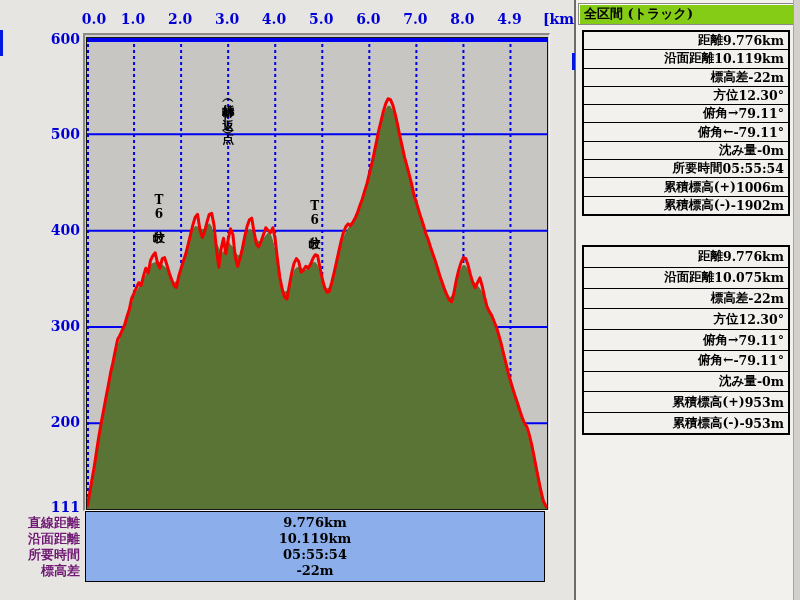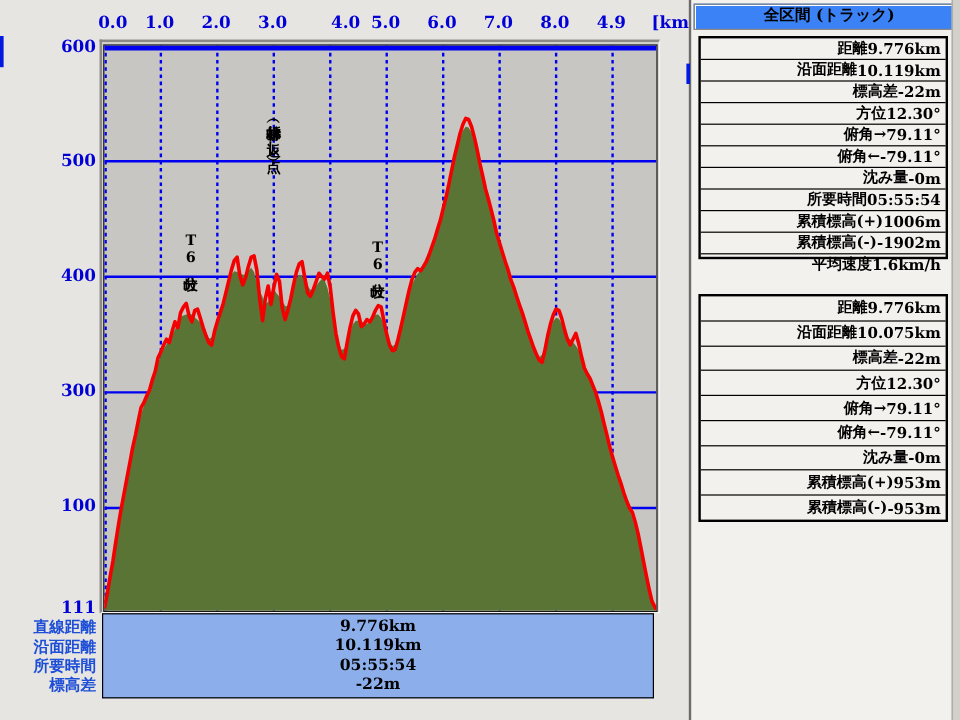--- a/index.html
+++ b/index.html
@@ -11,35 +11,35 @@
   .left-region{position:absolute;left:0;top:0;width:574px;height:600px;background:#e7e5e1;}
   .plot-frame{position:absolute;left:83px;top:33px;width:467px;height:478px;
               background:#d2d0cc;border-top:2px solid #8c8a86;border-left:2px solid #8c8a86;
               border-right:1px solid #f6f5f3;border-bottom:1px solid #f6f5f3;box-sizing:border-box;}
   .plot{position:absolute;left:86px;top:37px;width:460px;height:471px;
         background:#c7c6c2;border:1px solid #161616;}
   .plot svg{position:absolute;left:0;top:0;}
   .xl{position:absolute;top:11px;width:36px;text-align:center;color:#0000d6;font-size:14px;white-space:nowrap;}
   .xunit{position:absolute;left:543px;top:11px;width:44px;color:#0000d6;font-size:14px;}
   .yl{position:absolute;left:0;width:80px;text-align:right;color:#0000d6;font-size:14px;}
-  .bl{position:absolute;left:0;width:80px;text-align:right;color:#1d4ed8;font-size:13px;height:16px;white-space:nowrap;}
+  .bl{position:absolute;left:0;width:80px;text-align:right;color:#701a75;font-size:13px;height:16px;white-space:nowrap;}
   .ann{position:absolute;writing-mode:vertical-rl;color:#000;font-size:12px;line-height:13px;white-space:nowrap;}
   .summary-box{position:absolute;left:85px;top:511px;width:460px;height:71px;box-sizing:border-box;
                background:#8cafec;border:1px solid #000;display:flex;flex-direction:column;
                justify-content:center;align-items:center;font-size:13px;line-height:16px;color:#000;}
   .frag-left{position:absolute;left:0;top:30px;width:3px;height:26px;background:#0018e0;}
   .frag-divider{position:absolute;left:572px;top:53px;width:3px;height:17px;background:#0018e0;z-index:5;}
 
   
   .right-panel{position:absolute;left:574px;top:0;width:226px;height:600px;box-sizing:border-box;
                background:#f2f1ee;border-left:2px solid #6e6c68;}
   .right-strip{position:absolute;right:0;top:0;width:6px;height:600px;background:#d3d0cb;border-left:1px solid #a8a5a0;}
   .panel-title{position:absolute;left:2px;width:214px;height:20px;line-height:20px;font-size:13px;
                padding-left:5px;color:#000;border:1px solid #8a8886;box-shadow:inset 1px 1px 0 #fff;
-               background:#3b82f6;white-space:nowrap;overflow:hidden;text-align:center;}
+               background:#84cc16;white-space:nowrap;overflow:hidden;}
   .ptable{position:absolute;left:6px;width:208px;border:2px solid #000;display:flex;
           flex-direction:column;background:#f2f1ee;box-sizing:border-box;}
   .prow{flex:1;display:flex;justify-content:flex-end;align-items:center;
         border-bottom:1px solid #000;padding:0 4px;font-size:12.5px;color:#000;white-space:nowrap;}
   .prow:last-child{border-bottom:none;}
 </style>
 </head>
 <body>
 
 <div class="screen">
@@ -68,34 +68,34 @@
         </svg>
     <div class="ann" style="left: 64.9926px; top: 155px; text-orientation: upright;">T6分岐</div>
         <div class="ann" style="left: 134.162px; top: 57px; text-orientation: mixed;">小林峠（折り返し点）</div>
         <div class="ann" style="left: 220.741px; top: 161px; text-orientation: upright;">T6分岐</div>
       </div>
     <div id="xlabels">
         <div class="xl" style="left: 76px;">0.0</div>
         <div class="xl" style="left: 115.054px;">1.0</div>
         <div class="xl" style="left: 162.108px;">2.0</div>
         <div class="xl" style="left: 209.162px;">3.0</div>
-        <div class="xl" style="left: 270px;">4.0</div>
+        <div class="xl" style="left: 256px;">4.0</div>
         <div class="xl" style="left: 303.27px; text-align: center;">5.0</div>
         <div class="xl" style="left: 350.324px;">6.0</div>
         <div class="xl" style="left: 397.378px;">7.0</div>
         <div class="xl" style="left: 444.432px;">8.0</div>
         <div class="xl" style="left: 491.486px;">4.9</div>
       </div>
     <div class="xunit">[km]</div>
     <div id="ylabels">
         <div class="yl" style="top: 31px;">600</div>
         <div class="yl" style="top: 126px;">500</div>
         <div class="yl" style="top: 222px;">400</div>
         <div class="yl" style="top: 318px;">300</div>
-        <div class="yl" style="top: 414px;">100</div>
+        <div class="yl" style="top: 414px;">200</div>
         <div class="yl" style="top: 499px;">111</div>
       </div>
     <div id="rowlabels">
         <div class="bl" style="top: 514px;">直線距離</div>
         <div class="bl" style="top: 530px;">沿面距離</div>
         <div class="bl" style="top: 546px;">所要時間</div>
         <div class="bl" style="top: 562px;">標高差</div>
       </div>
     <div class="summary-box" id="summarybox">
         <div>9.776km</div>
@@ -142,24 +142,20 @@
           <span>05:55:54</span>
         </div>
         <div class="prow">
           <span>累積標高(+)</span>
           <span>1006m</span>
         </div>
         <div class="prow">
           <span>累積標高(-)</span>
           <span>-1902m</span>
         </div>
-        <div class="prow">
-          <span>平均速度</span>
-          <span>1.6km/h</span>
-        </div>
       </div>
     <div class="ptable" id="table1" style="top:245px;height:190px">
         <div class="prow">
           <span>距離</span>
           <span>9.776km</span>
         </div>
         <div class="prow">
           <span>沿面距離</span>
           <span>10.075km</span>
         </div>

